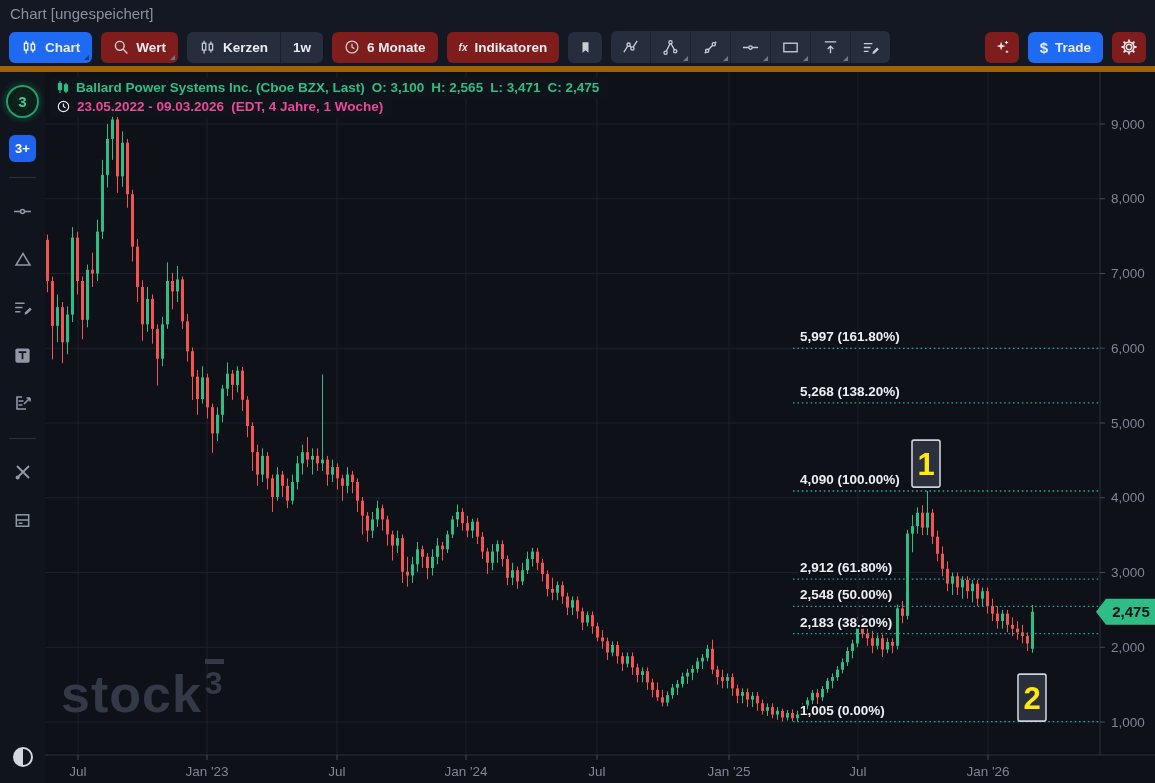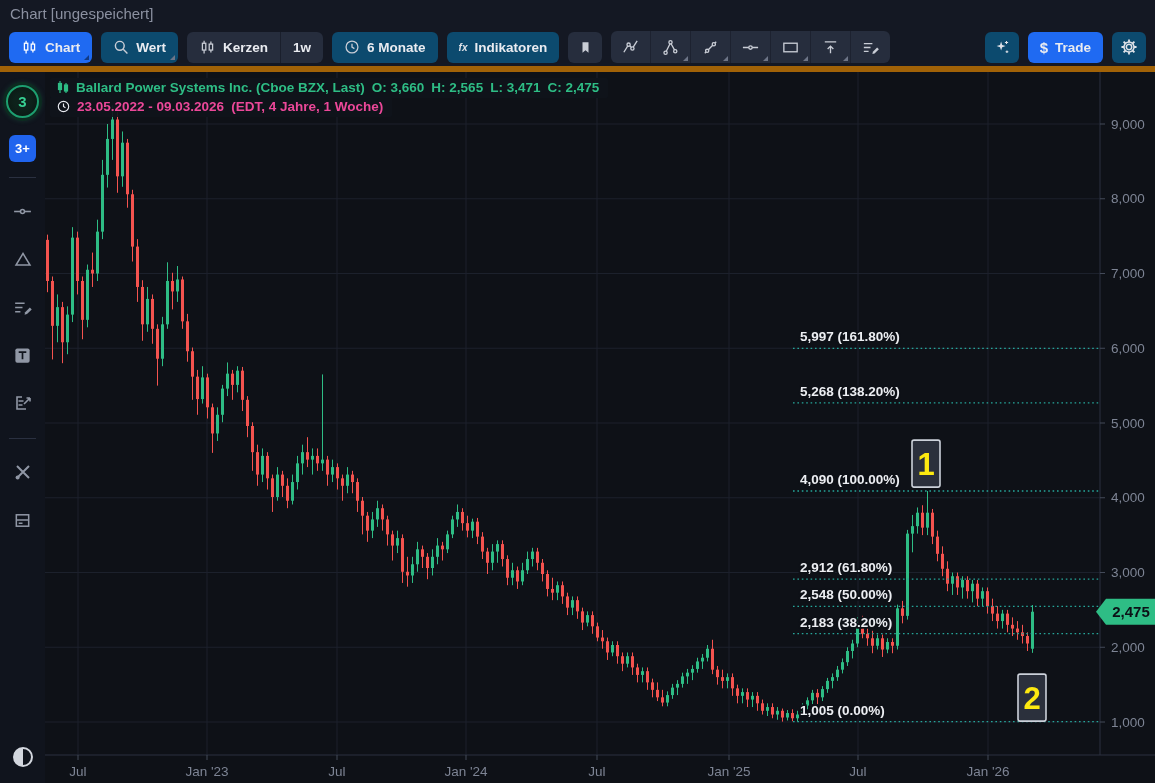--- a/index.html
+++ b/index.html
@@ -4,21 +4,21 @@
 <style>
   html,body{margin:0;padding:0;background:#0e1117;}
   #app{position:relative;width:1155px;height:783px;overflow:hidden;background:#0e1117;
        font-family:"Liberation Sans",sans-serif;color:#d5d8e0;}
   
   .titlebar{position:absolute;left:0;top:0;width:100%;height:28px;background:#141823;}
   .titlebar .ttl{position:absolute;left:10px;top:5px;font-size:15px;color:#8b90a0;}
   .toolbar{position:absolute;left:0;top:28px;width:100%;height:44px;background:#141823;
            border-bottom:6px solid #a16207;display:flex;align-items:center;gap:9px;
            padding:0 9px;box-sizing:border-box;}
-  .tbtn{position:relative;height:31px;background:#0c4a6e;border-radius:6px;display:flex;
+  .tbtn{position:relative;height:31px;background:#7f1d1d;border-radius:6px;display:flex;
         align-items:center;gap:7px;padding:0 12px;color:#e9ebf0;font-size:13.5px;
         font-weight:700;cursor:pointer;white-space:nowrap;}
   .tbtn.active{background:#1f6af2;}
   .dd::after{content:'';position:absolute;right:3px;bottom:3px;border-left:5px solid transparent;
              border-bottom:5px solid #6d7587;}
   .tbtn.active.dd::after{border-bottom-color:rgba(0,0,0,.45);}
   .kgroup{display:flex;align-items:flex-start;height:31px;background:#262d3d;border-radius:6px;}
   .kgroup .seg{display:flex;align-items:center;gap:7px;padding:0 12px;font-size:13.5px;
                font-weight:700;color:#e9ebf0;height:100%;cursor:pointer;}
   .kgroup .vsep{width:1px;height:100%;background:#1a1f2c;}
@@ -730,20 +730,21 @@
         <text x="881" y="403.1125" fill="#fde910" font-size="31" font-weight="700" text-anchor="middle" font-family="&quot;Liberation Sans&quot;,sans-serif">1</text>
         <rect x="973" y="602.0799999999999" width="28" height="47" rx="2" fill="#2b303c" stroke="#ccd1da" stroke-width="1.6"></rect>
         <text x="987" y="637.0799999999999" fill="#fde910" font-size="31" font-weight="700" text-anchor="middle" font-family="&quot;Liberation Sans&quot;,sans-serif">2</text>
         <polygon points="1051,539.74375 1061,526.74375 1110,526.74375 1110,552.74375 1061,552.74375" fill="#2ebd85"></polygon>
         <text x="1086" y="544.74375" fill="#0c1117" font-size="15" font-weight="700" text-anchor="middle" font-family="&quot;Liberation Sans&quot;,sans-serif">2,475</text>
       </svg>
     <div class="legend l1"><span><svg width="12" height="14" viewBox="0 0 12 14" fill="none" stroke="#2ebd85" stroke-width="1.2">
             <path d="M3 0v2M3 9v3M9 2v2M9 10v2"></path>
             <rect x="1.5" y="2.5" width="3" height="6" fill="#2ebd85"></rect>
             <rect x="7.5" y="4" width="3" height="6" fill="#2ebd85"></rect>
-          </svg></span><span>Ballard Power Systems Inc. (Cboe BZX, Last)</span><span>O: 3,660</span><span>H: 2,565</span><span>L: 3,471</span><span>C: 2,475</span></div>
+          </svg></span><span>Ballard Power Systems Inc. (Cboe BZX, Last)</span><span>O: 3,100</span><span>H: 2,565</span><span>L: 3,471</span><span>C: 2,475</span></div>
     <div class="legend l2"><span><svg width="13" height="13" viewBox="0 0 20 20" fill="none" stroke="#e8eaf0" stroke-width="1.8">
             <circle cx="10" cy="10" r="8"></circle>
             <path d="M10 5.5V10l3 2"></path>
           </svg></span><span>23.05.2022 - 09.03.2026</span><span>(EDT, 4 Jahre, 1 Woche)</span></div>
+    <div class="watermark"><span>stock</span><span class="wm3">3</span></div>
   </div>
 
 </div>
 
 </body></html>

